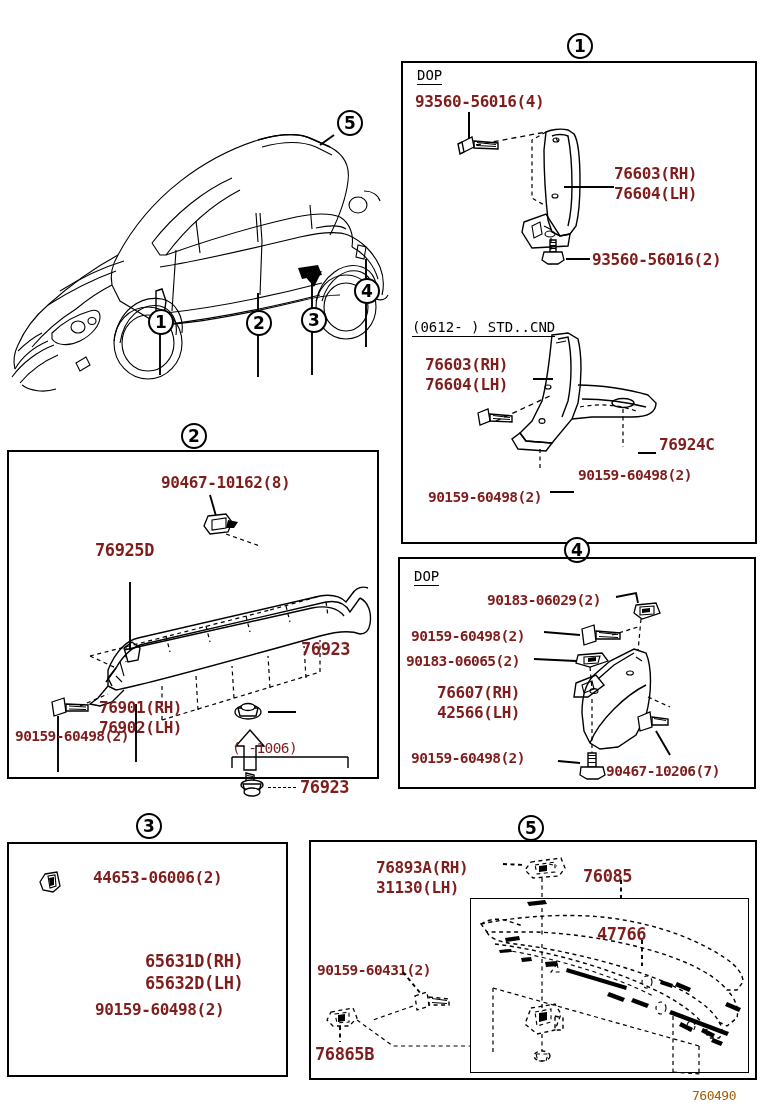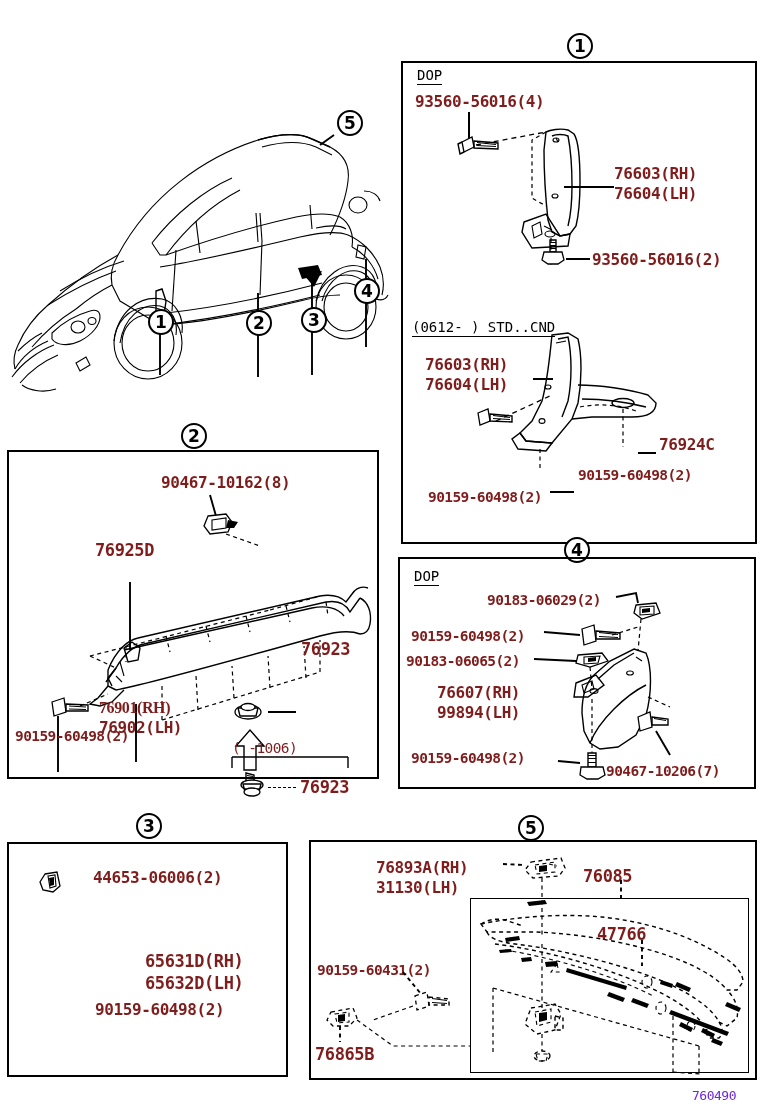--- a/index.html
+++ b/index.html
@@ -74,21 +74,21 @@
     white-space: nowrap;
     padding-bottom: 1px;
     color: #000;
   }
 
   .tinyid {
     position: absolute;
     font-family: "DejaVu Sans Mono", "Liberation Mono", monospace;
     font-size: 13px;
     letter-spacing: -0.5px;
-    color: #6d28d9;
+    color: #a16207;
   }
 
   
   .lead {
     position: absolute;
     background: #000;
   }
   .lead.h { height: 2px; }
   .lead.v { width: 2px; }
   .dash-h {
@@ -403,21 +403,21 @@
     <path class="stk-b" d="M116 214 L116 272"></path>
 
     <path class="stk-b" d="M110 92 L110 160"></path>
   </svg>
 
   <div class="pn big" style="left:95px; top:541px;text-align:center;">76925D</div>
 
   <div class="lead h" style="left:268px; top:711px; width:28px;"></div>
   <div class="pn big" style="left:301px; top:640px;">76923</div>
 
-  <div class="pn" style="left:99px; top:698px;font-family:Liberation Serif, serif;">76901(RH)</div>
+  <div class="pn" style="left:99px; top:698px;">76901(RH)</div>
   <div class="pn" style="left:99px; top:718px;">76902(LH)</div>
 
   <div class="pn sm" style="left:15px; top:727px;">90159-60498(2)</div>
 
   <div class="pn sm" style="left:232px; top:739px; font-weight:normal;">(    -1006)</div>
   <svg class="abs" style="left:230px; top:756px;" width="120" height="14" viewBox="0 0 120 14">
     <path class="stk" d="M2 1 L2 12 M2 1 L118 1 M118 1 L118 12"></path>
   </svg>
 
   <svg class="abs" style="left:236px; top:773px;" width="34" height="26" viewBox="0 0 34 26">
@@ -433,21 +433,21 @@
   
   <div class="circlenum" style="left:564px; top:537px;">4</div>
   <div class="panel" style="left:398px; top:557px; width:358px; height:232px;"></div>
 
   <div class="hdr" style="left:414px; top:568px;">DOP</div>
 
   <div class="pn sm" style="left:487px; top:591px;">90183-06029(2)</div>
   <div class="pn sm" style="left:411px; top:627px;">90159-60498(2)</div>
   <div class="pn sm" style="left:406px; top:652px;">90183-06065(2)</div>
   <div class="pn" style="left:437px; top:683px;">76607(RH)</div>
-  <div class="pn" style="left:437px; top:703px;">99894(LH)</div>
+  <div class="pn" style="left:437px; top:703px;">42566(LH)</div>
   <div class="pn sm" style="left:411px; top:749px;">90159-60498(2)</div>
   <div class="pn sm" style="left:606px; top:762px;">90467-10206(7)</div>
 
   <svg class="abs" style="left:398px; top:557px;" width="358" height="232" viewBox="0 0 358 232">
 
     <path class="stk-b" d="M218 40 L238 36 L240 46"></path>
     <g>
       <path class="wht" d="M238 48 L258 46 L262 56 L244 62 L236 56 Z"></path>
       <path class="stk-t" d="M242 50 L256 49 L256 57 L242 58 Z"></path>
       <path class="fil" d="M244 52 L252 51 L252 55 L244 56 Z"></path>

